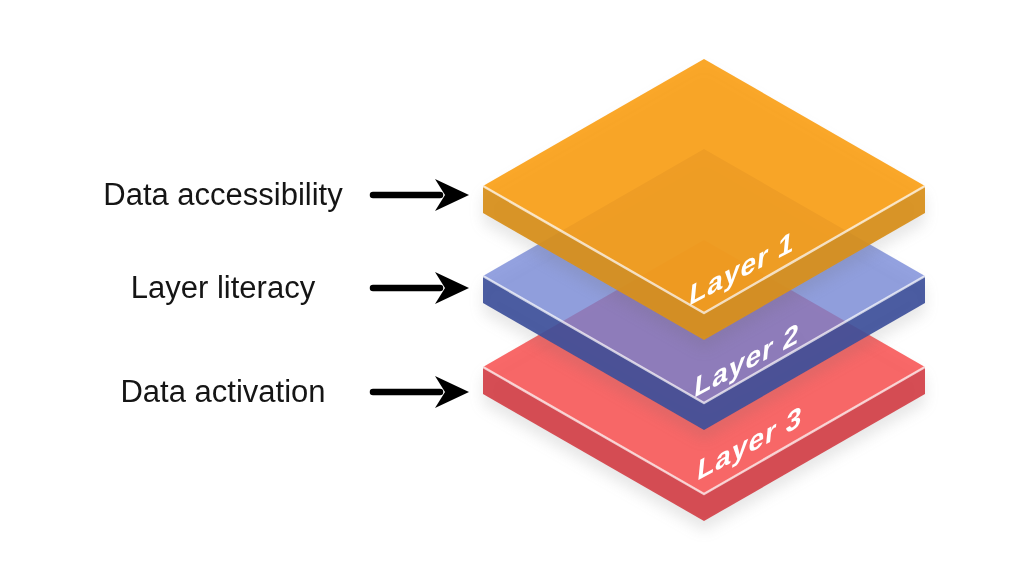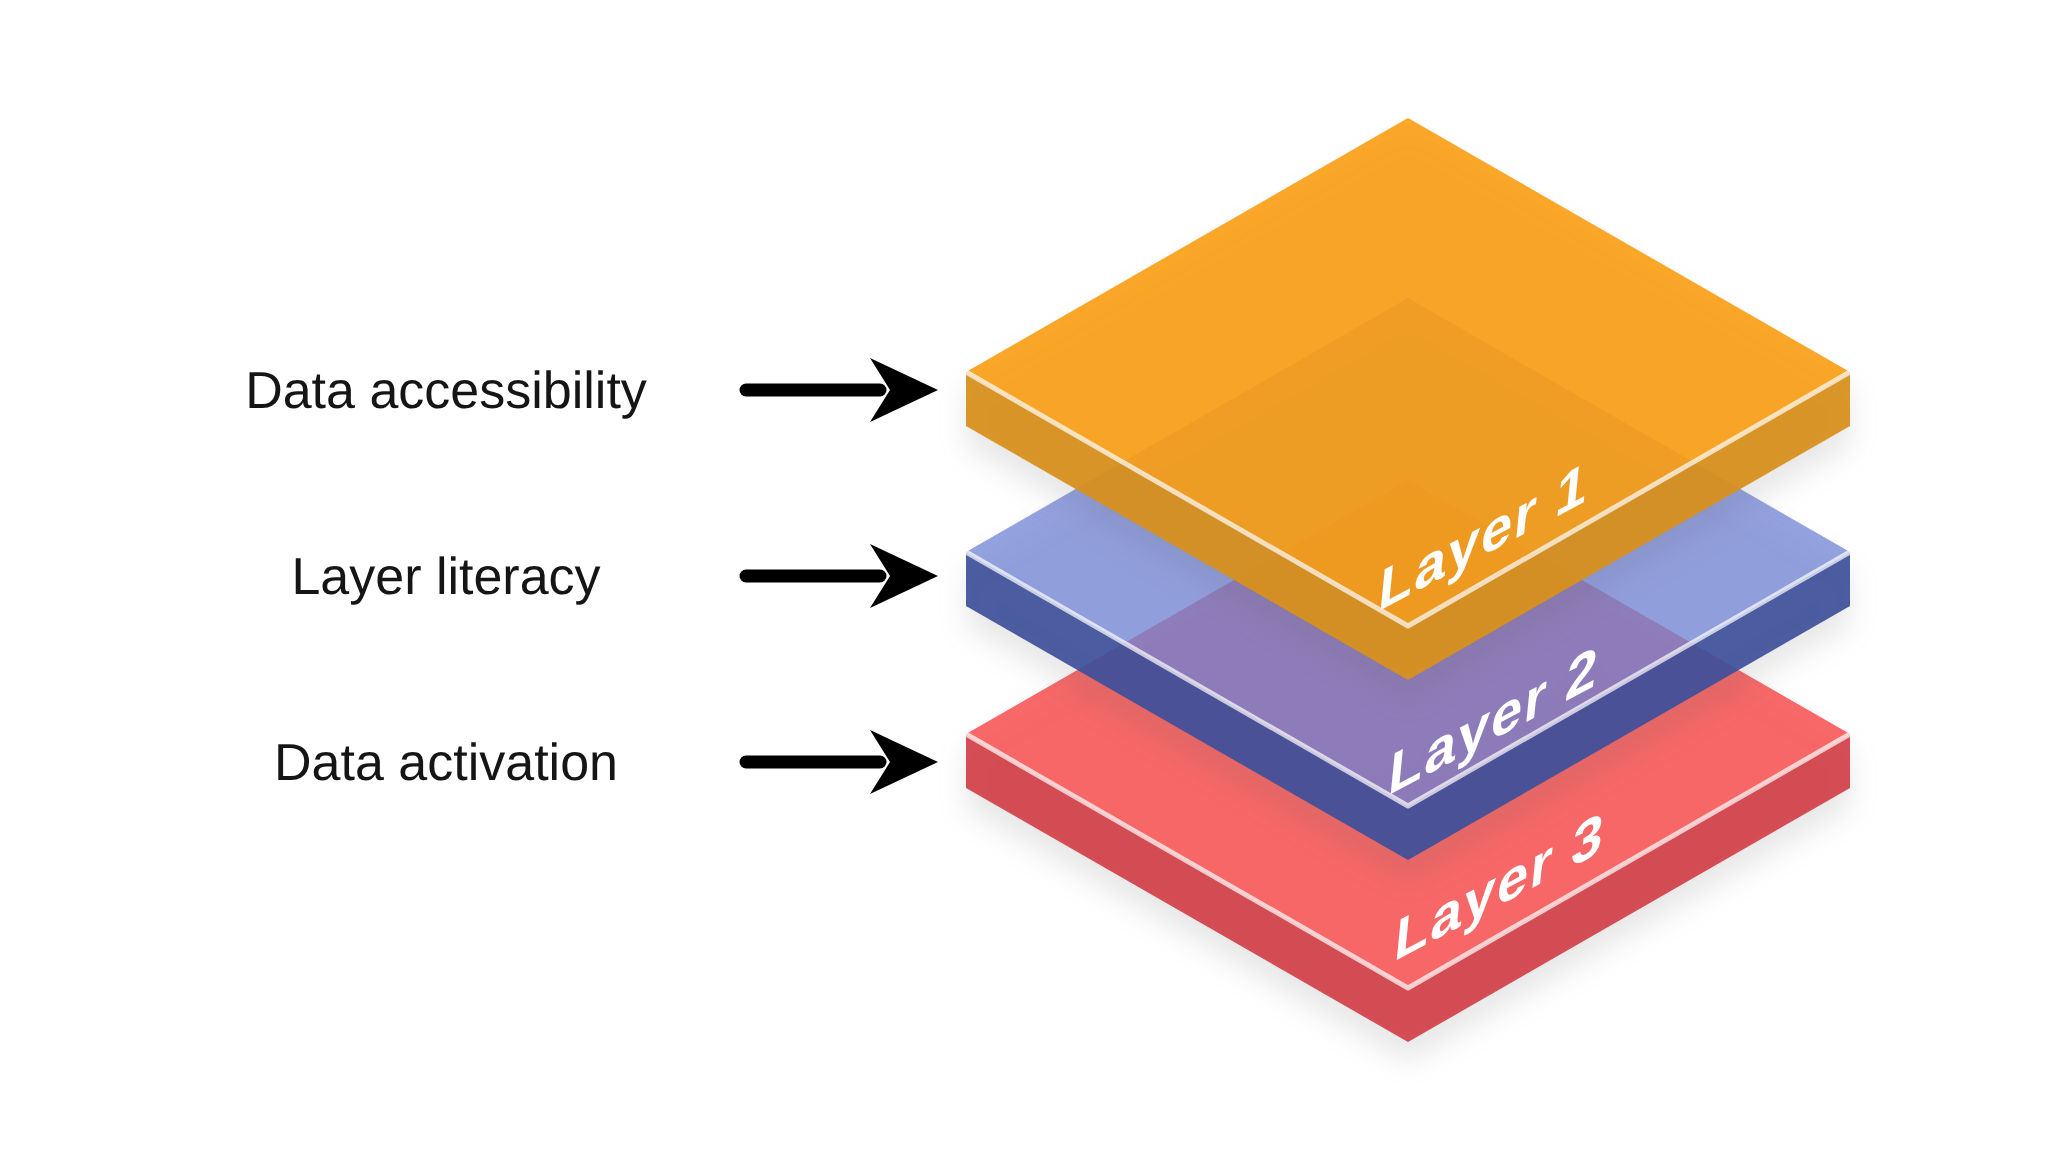--- a/index.html
+++ b/index.html
@@ -32,25 +32,25 @@
   .row {
     position: absolute;
     left: 78px;
     width: 394px;
     height: 48px;
     display: flex;
     align-items: center;
   }
   .row-1 { top: 171px; }
   .row-2 { top: 264px; }
-  .row-3 { top: 357px; }
+  .row-3 { top: 368px; }
   .row-label {
     width: 290px;
     text-align: center;
-    font-size: 26px;
+    font-size: 31px;
     font-weight: 400;
     color: var(--annotation-color, #151515);
     white-space: nowrap;
   }
   .arrow {
     display: block;
     flex: 0 0 auto;
   }
 </style>
 </head>

